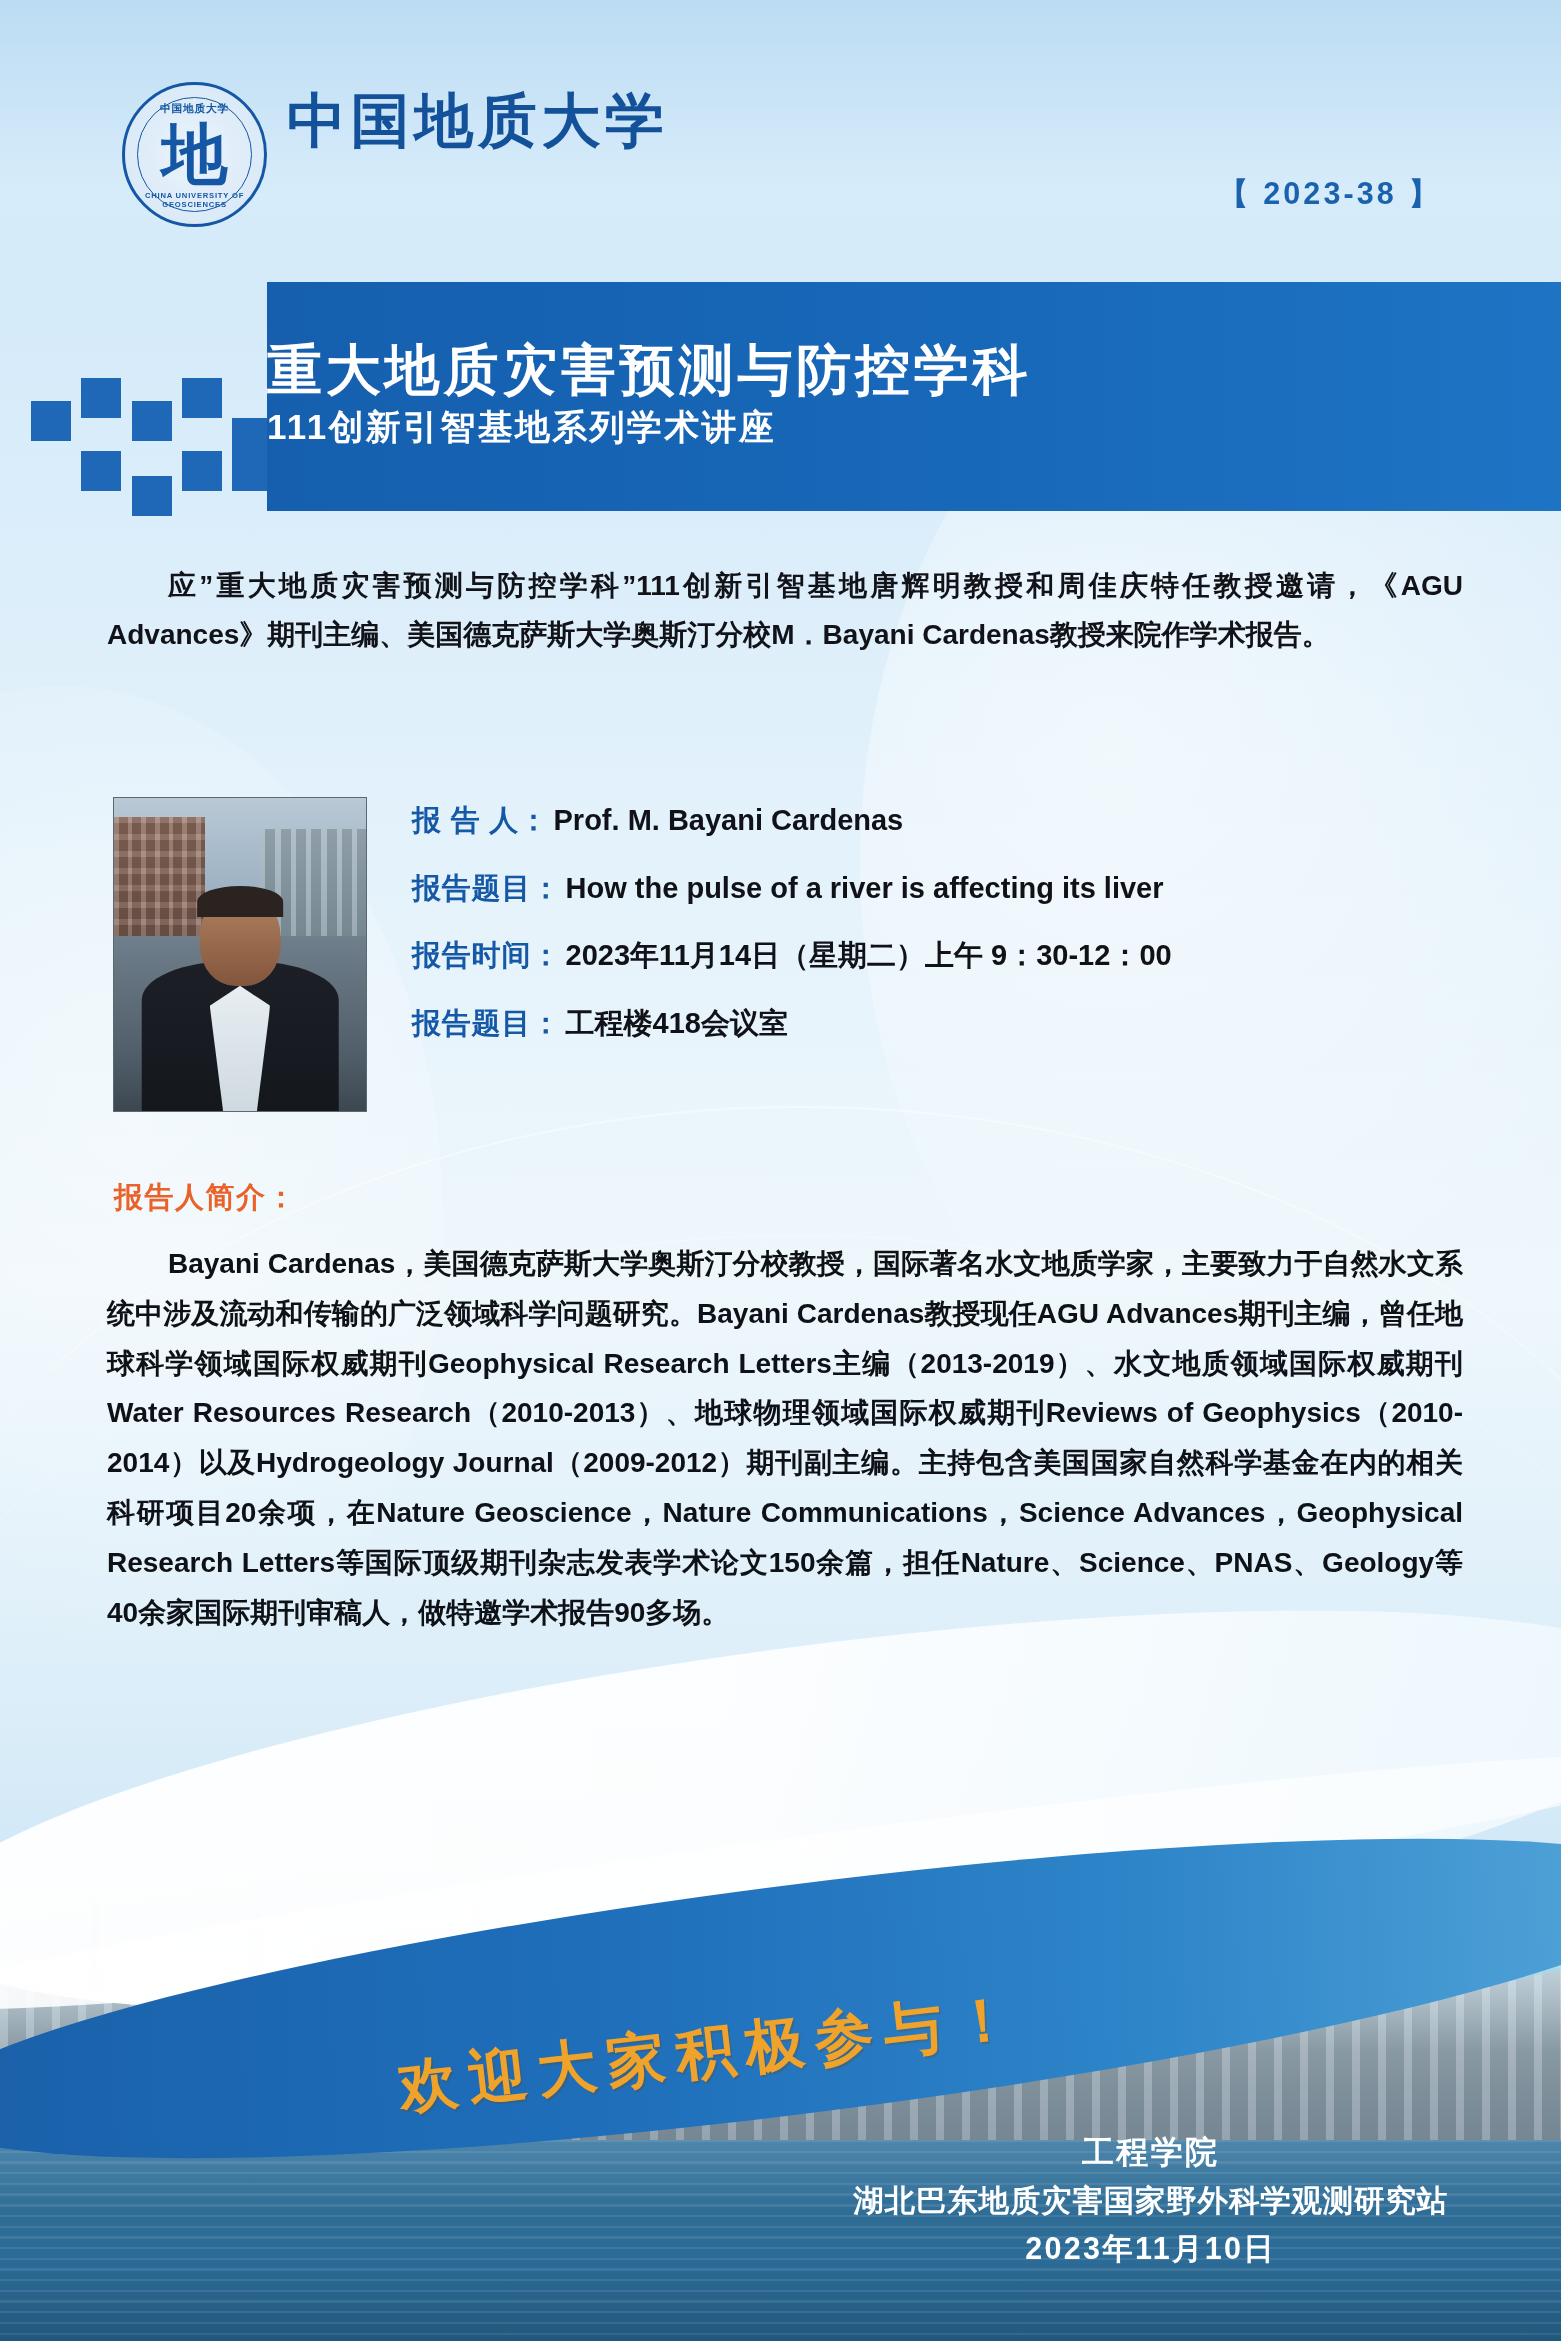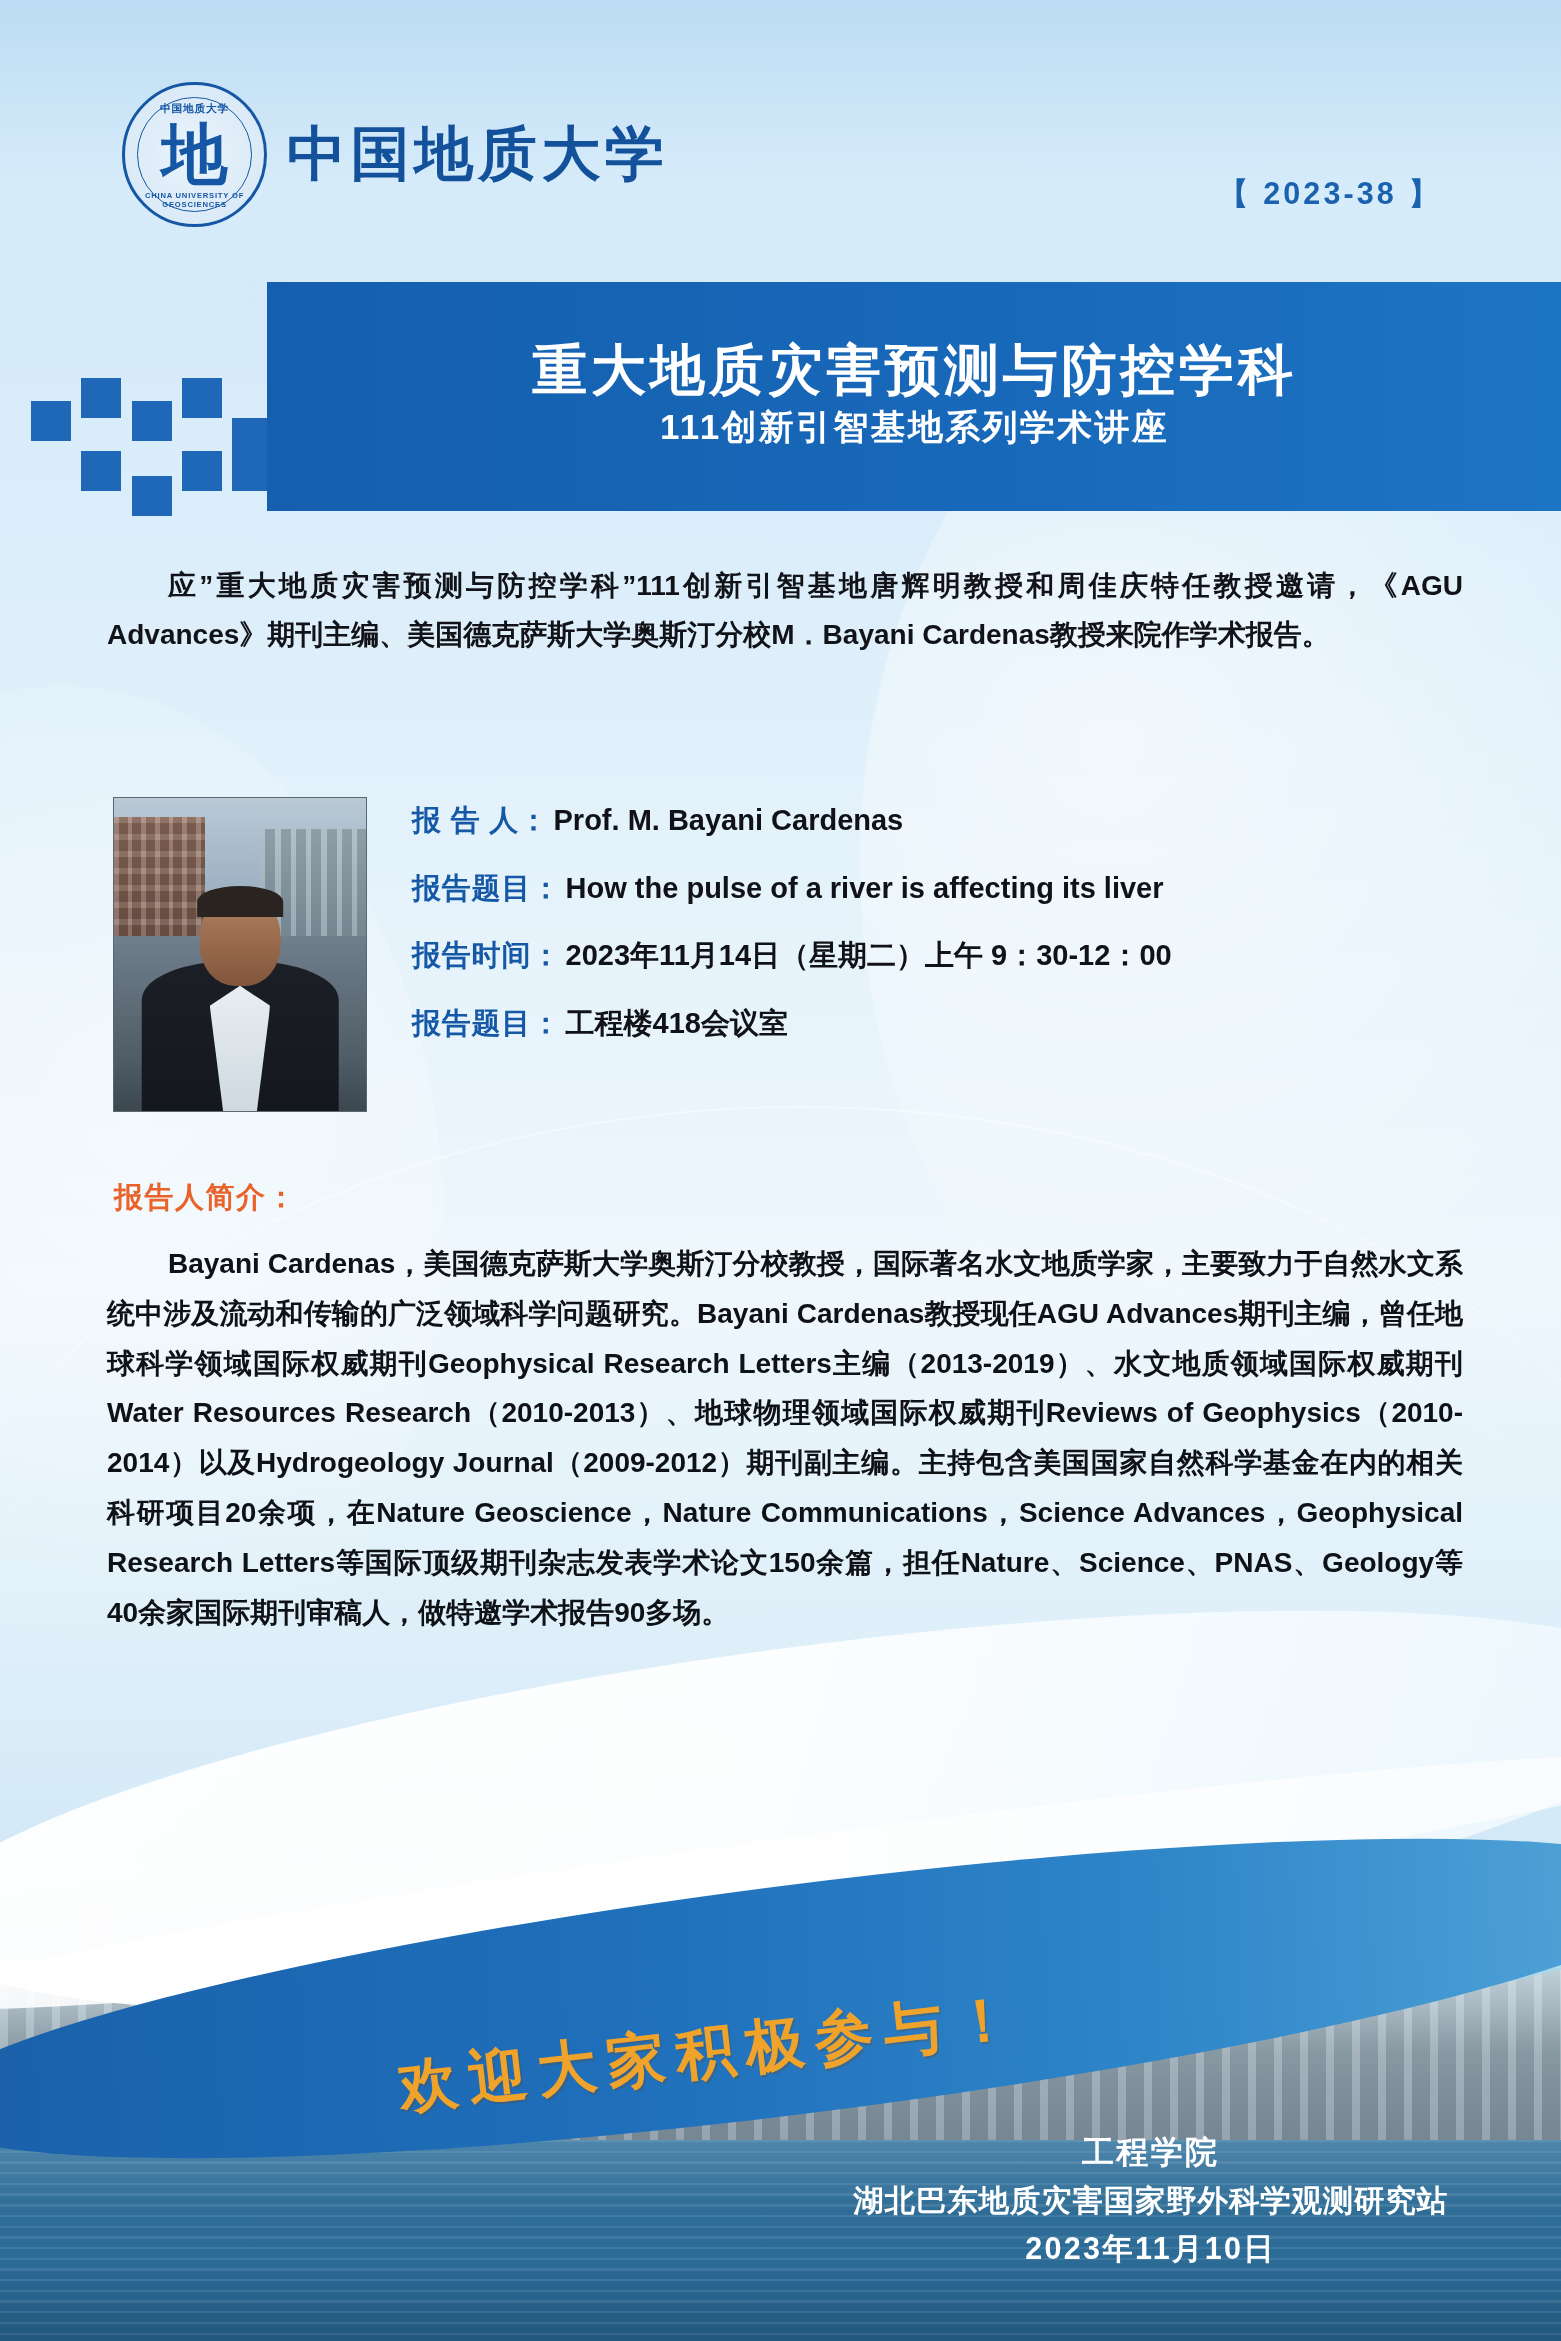--- a/index.html
+++ b/index.html
@@ -141,21 +141,21 @@
     top: 1836px;
     height: 92px;
     background: linear-gradient(95deg, rgba(255,255,255,0.9), rgba(255,255,255,0.6));
     transform: rotate(-7.6deg);
   }
   
   .logo-wrap {
     position: absolute;
     left: 122px; top: 82px;
     display: flex;
-    align-items: center;
+    align-items: flex-start;
     gap: 20px;
   }
   .logo-mark {
     position: relative;
     width: 145px; height: 145px;
     border-radius: 50%;
     border: 3.8px solid #1557a5;
     background: radial-gradient(circle at 50% 50%, #eaf4fc 0%, #dbeaf7 70%, #cfe3f4 100%);
     box-sizing: border-box;
   }
@@ -214,21 +214,20 @@
     display: block;
     background: #1f68b8;
   }
   .title-band {
     position: absolute;
     left: 267px; right: 0; top: 282px;
     height: 229px;
     background: linear-gradient(90deg, #155fae 0%, #1868b9 55%, #1e74c4 100%);
     display: flex;
     flex-direction: column;
-    align-items: center;
     justify-content: center;
     gap: 5px;
   }
   .title-main {
     font-size: 55px;
     font-weight: 700;
     color: #ffffff;
     letter-spacing: 3.8px;
     line-height: 1.05;
     white-space: nowrap;

